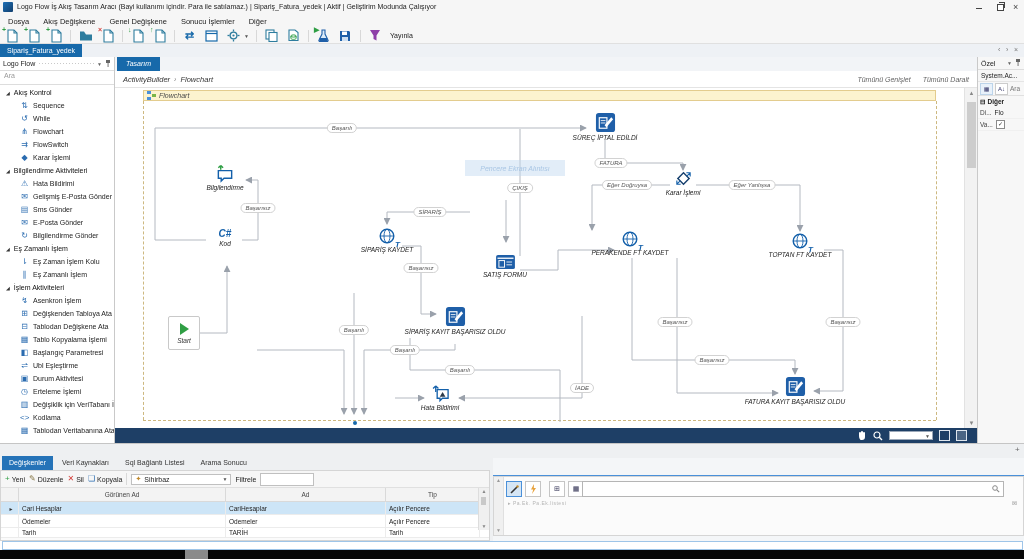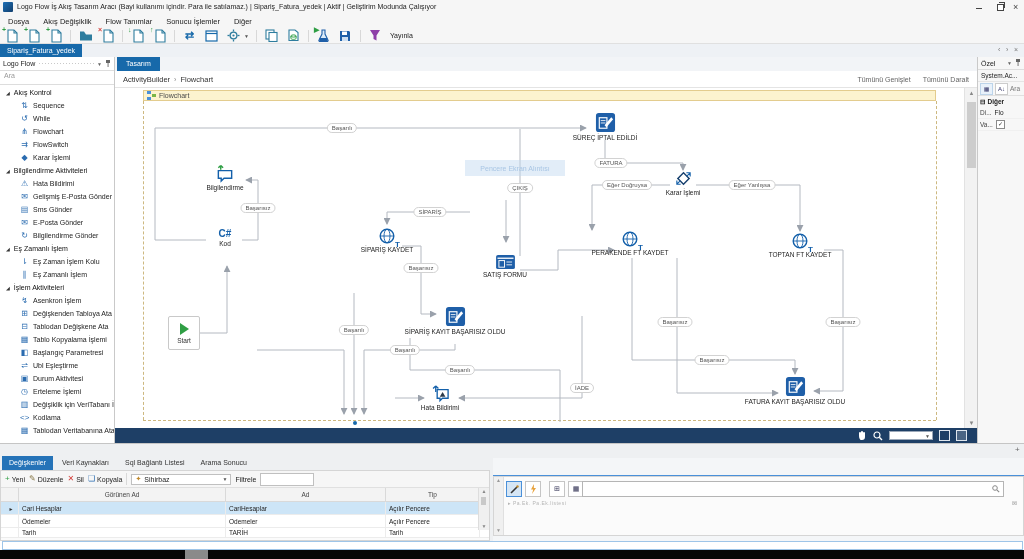--- a/index.html
+++ b/index.html
@@ -37,21 +37,21 @@
   .sb-title{font-size:7px;color:#222;white-space:nowrap;}
   .sb-dots{flex:1;height:4px;background-image:radial-gradient(#c9c9c9 30%,transparent 31%);background-size:3px 3px;}
   .sb-dd{font-size:5px;color:#666;}
   .sb-search{height:11px;border-bottom:1px solid #ddd;font-size:7px;color:#999;padding:1px 4px;}
   .tree{padding-top:1px;}
   .tree-group{height:13px;display:flex;align-items:center;gap:4px;padding-left:6px;font-size:7px;color:#111;}
   .tree-tri{font-size:5px;color:#333;}
   .tree-item{height:13px;display:flex;align-items:center;gap:4px;padding-left:20px;font-size:7px;color:#222;white-space:nowrap;overflow:hidden;}
   .tree-glyph{width:9px;font-size:8px;color:#2b6cb0;text-align:center;flex:none;}
   
-  .center{width:862px;height:386px;position:relative;background:#e5e5e5;}
+  .center{width:862px;height:386px;position:relative;background:#e5e5e5;font-style:italic;}
   .designer-tabs{left:0;top:0;width:862px;height:14px;background:#f2f4f7;}
   .designer-tab{left:2px;top:0;height:14px;background:#1769aa;color:#fff;font-size:7px;line-height:14px;padding:0 9px;}
   .breadcrumb-bar{left:0;top:14px;width:862px;height:17px;background:#fff;border-bottom:1px solid #e4e4e4;display:flex;align-items:center;padding:0 8px;box-sizing:border-box;font-size:7.5px;}
   .crumb{color:#333;}
   .crumb-sep{color:#888;margin:0 4px;font-size:7px;}
   .bc-right{margin-left:auto;display:flex;gap:12px;font-size:7px;color:#666;}
   .canvas{left:0;top:31px;width:862px;height:340px;background:#fff;overflow:hidden;}
   .fc-header{left:28px;top:2px;width:793px;height:11px;background:#fcf3cf;border:1px solid #e3cc8e;box-sizing:border-box;display:flex;align-items:center;gap:3px;padding-left:3px;font-size:7px;color:#4a4a4a;}
   .dash-v{width:0;border-left:1px dashed #cdb87f;}
   .dash-h{height:0;border-top:1px dashed #cdb87f;}
@@ -131,22 +131,22 @@
   <div class="abs titlebar">
     <div class="abs appicon"></div>
     <div class="abs title-text">Logo Flow İş Akış Tasarım Aracı (Bayi kullanımı içindir. Para ile satılamaz.)  |  Sipariş_Fatura_yedek  |  Aktif  |  Geliştirim Modunda Çalışıyor</div>
     <div class="abs minimize-glyph"></div>
     <div class="abs restore-glyph"></div>
     <div class="abs close-glyph">×</div>
   </div>
 
   <div class="abs menubar" id="menubar">
       <span class="menu-item">Dosya</span>
-      <span class="menu-item">Akış Değişiklik</span>
-      <span class="menu-item">Flow Tanımlar</span>
+      <span class="menu-item">Akış Değişkene</span>
+      <span class="menu-item">Genel Değişkene</span>
       <span class="menu-item">Sonucu İşlemler</span>
       <span class="menu-item">Diğer</span>
     </div>
 
   <div class="abs toolbar" id="toolbar">
       <span class="tb-ico">
         <svg width="12" height="14" viewBox="0 0 12 14">
           <path d="M2 1 h6 l3 3 v9 h-9 z" fill="#fff" stroke="#2e7d9e" stroke-width="1.1"></path>
           <path d="M8 1 v3 h3" fill="none" stroke="#2e7d9e" stroke-width="1.1"></path>
         </svg>

